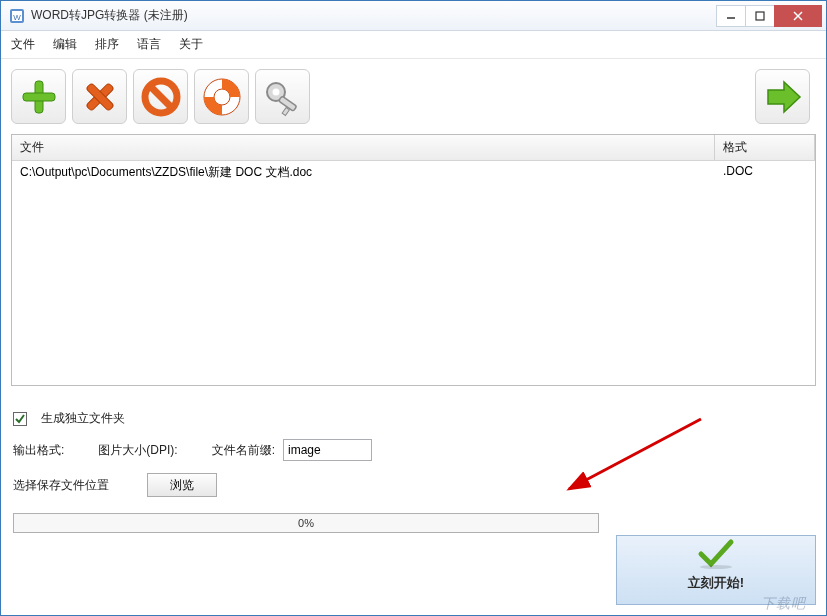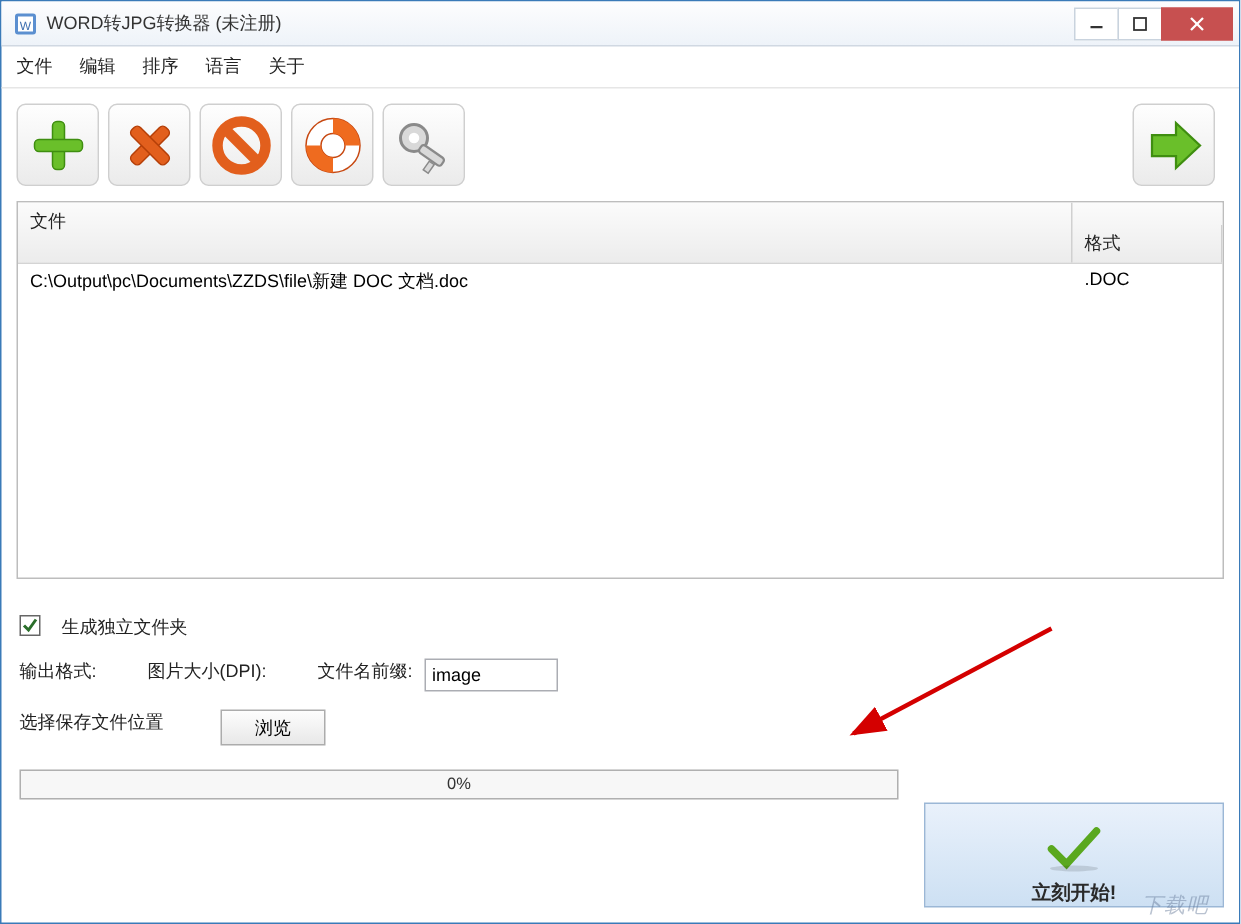--- a/index.html
+++ b/index.html
@@ -13,36 +13,36 @@
 .winbtn.close { background: #c75050; border-color: #c75050; color: #fff; width: 48px; }
 .menubar { height: 28px; display: flex; align-items: center; padding: 0 10px; border-bottom: 1px solid #e6e6e6; gap: 18px; color: #222; }
 .menubar span { cursor: default; }
 .toolbar { padding: 10px 10px 6px; display: flex; align-items: center; }
 .tbtn { width: 55px; height: 55px; border: 1px solid #cfcfcf; border-radius: 6px; background: linear-gradient(#fefefe,#ebebeb); margin-right: 6px; display: flex; align-items: center; justify-content: center; }
 .tspacer { flex: 1; }
 .filetable { margin: 4px 10px 0; border: 1px solid #bdbdbd; height: 252px; overflow: auto; background: #fff; }
 .ft-head { background: linear-gradient(#fbfbfb,#ececec); display: flex; border-bottom: 1px solid #d4d4d4; }
 .ft-col { border-right: 1px solid #d0d0d0; padding: 4px 8px; font-size: 12px; color: #222; }
 .ft-col.file { flex: 1; }
-.ft-col.fmt { width: 100px; margin-top: 15px; }
+.ft-col.fmt { width: 100px; }
 .ft-row { display: flex; }
 .ft-cell { padding: 3px 8px; font-size: 12px; }
 .ft-cell.file { flex: 1; }
 .ft-cell.fmt { width: 100px; }
 .options { padding: 24px 12px 4px; }
-.row { display: flex; align-items: flex-start; margin-bottom: 12px; gap: 8px; }
+.row { display: flex; align-items: center; margin-bottom: 12px; gap: 8px; }
 .lbl { font-size: 12px; color: #222; }
 select, input[type=text] { font-size: 12px; padding: 2px 4px; border: 1px solid #abadb3; background: #fff; height: 22px; }
 .sel-fmt { width: 118px; }
 .sel-dpi { width: 118px; }
 .inp-prefix { width: 89px; }
 .inp-output { width: 364px; }
 .btn { height: 24px; padding: 0 18px; border: 1px solid #acacac; background: linear-gradient(#fdfdfd,#e8e8e8); font-size: 12px; cursor: default; min-width: 70px; }
 .progress { margin: 0 12px; height: 20px; border: 1px solid #b0b0b0; background: #f7f7f7; display: flex; align-items: center; justify-content: center; font-size: 11px; color: #333; width: 586px; }
-.startbtn { position: absolute; right: 10px; bottom: 10px; width: 200px; height: 70px; border: 1px solid #9bb7d6; background: linear-gradient(#e9f1fb,#cde0f3); display: flex; flex-direction: column; align-items: center; justify-content: flex-end; font-size: 13px; font-weight: bold; color: #2a2a2a; }
+.startbtn { position: absolute; right: 10px; bottom: 10px; width: 200px; height: 70px; border: 1px solid #9bb7d6; background: linear-gradient(#e9f1fb,#cde0f3); display: flex; flex-direction: column; align-items: center; justify-content: flex-start; font-size: 13px; font-weight: bold; color: #2a2a2a; }
 .watermark { position: absolute; right: 20px; bottom: 2px; font-size: 14px; color: rgba(100,120,150,0.45); font-style: italic; letter-spacing: 1px; font-family: Liberation Mono, monospace; }
 .arrow { position: absolute; pointer-events: none; }
 .checkbox { width: 14px; height: 14px; border: 1px solid #666; display: inline-flex; align-items: center; justify-content: center; margin-right: 6px; background: #fff; }
 </style>
 </head>
 <body>
 
 <div class="window">
 
   <div class="titlebar">

